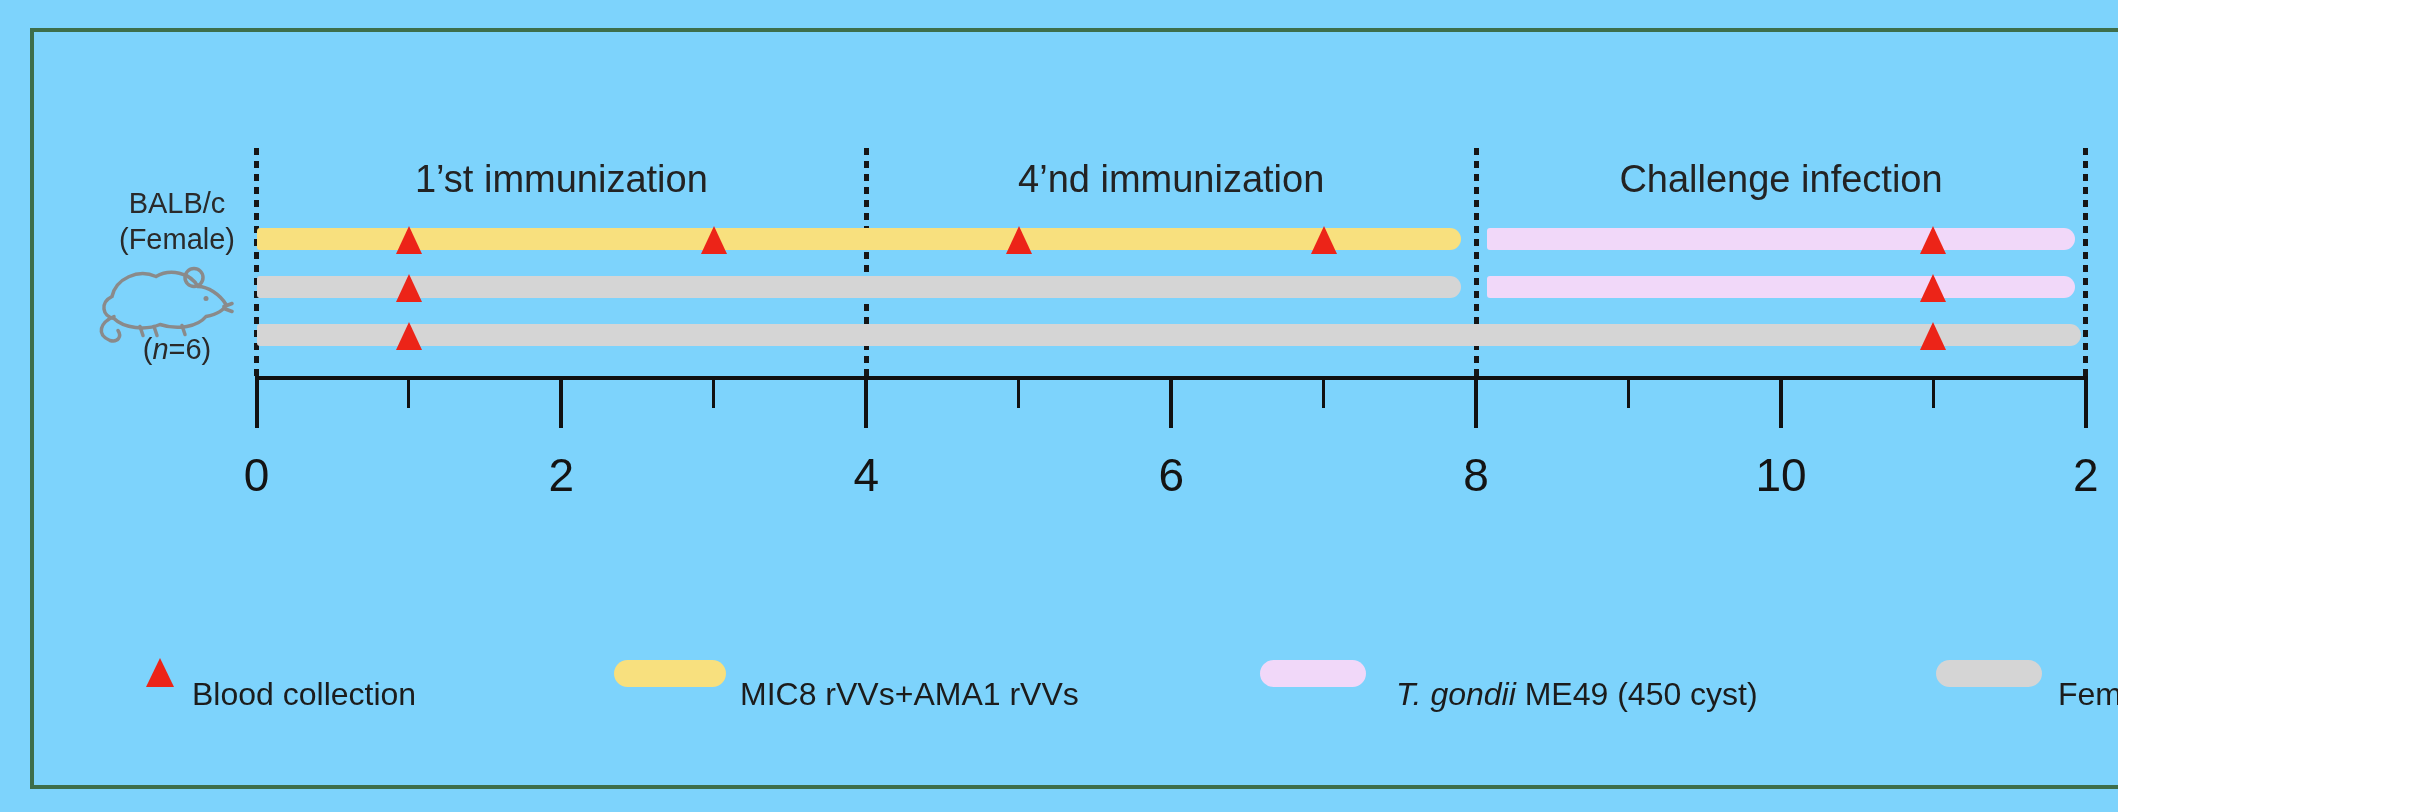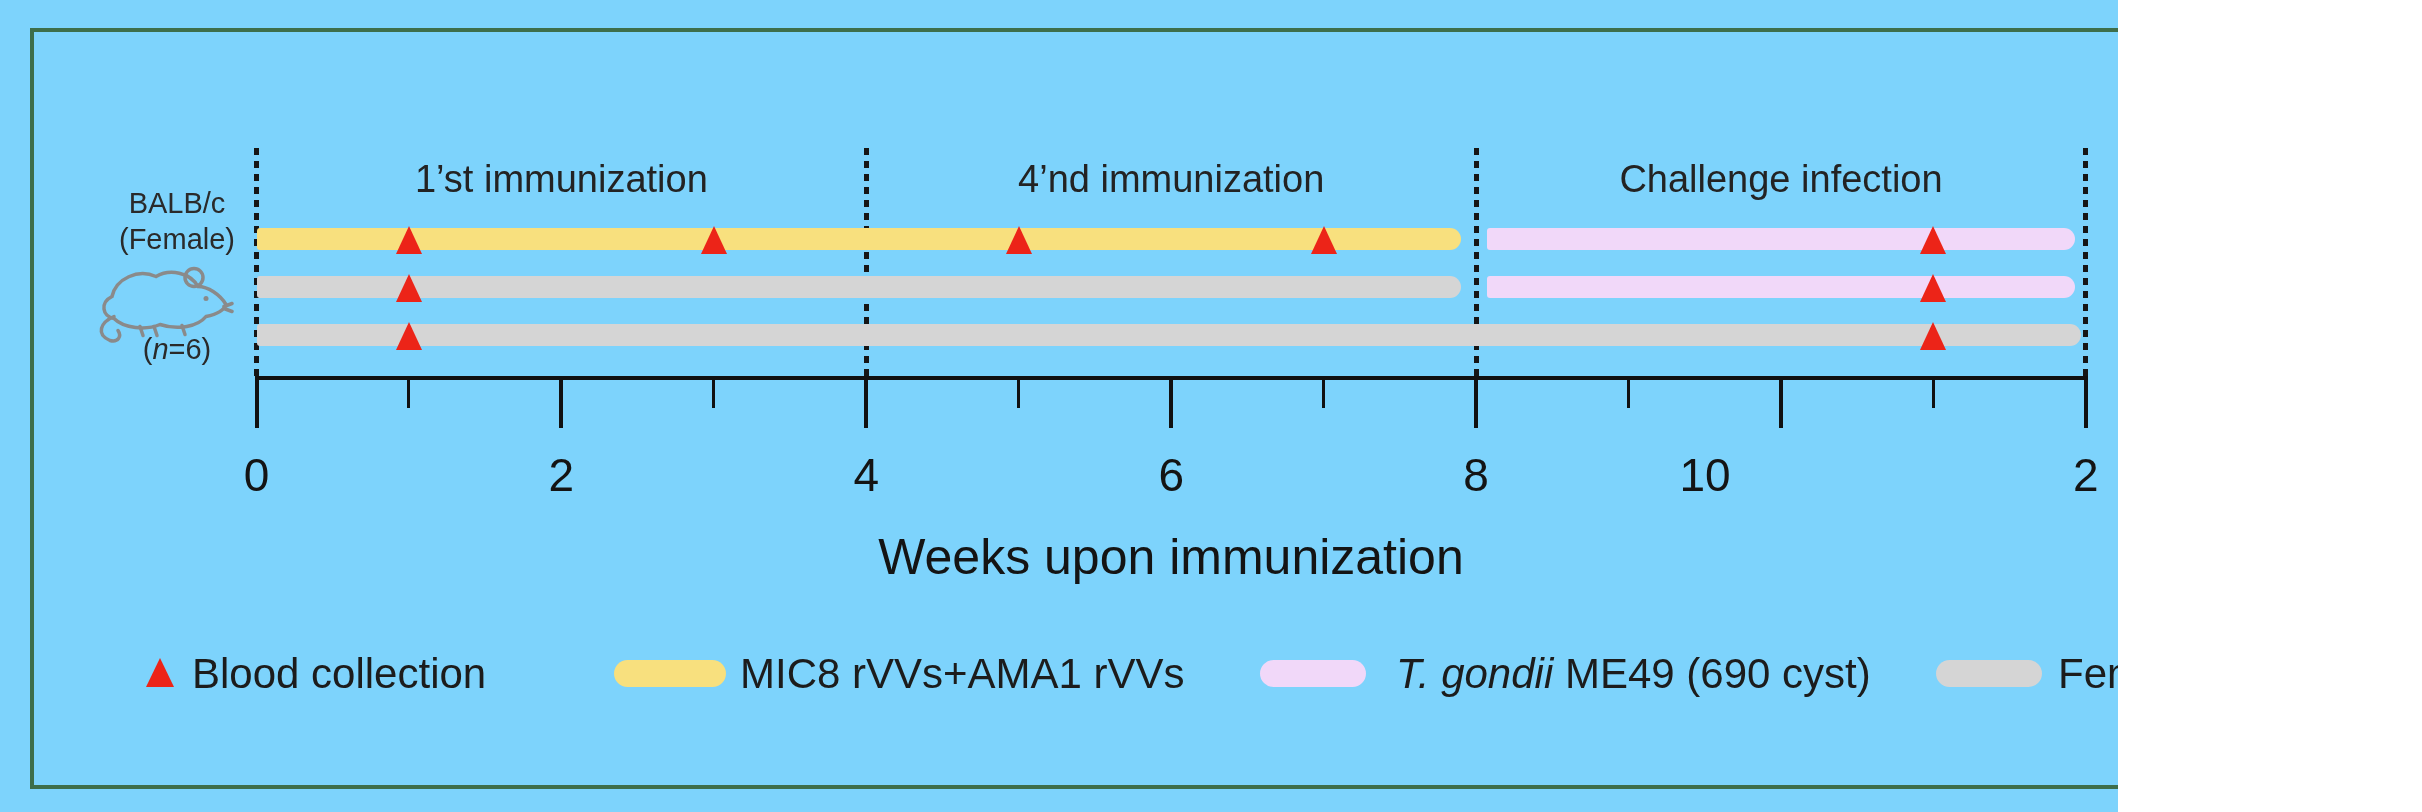--- a/index.html
+++ b/index.html
@@ -13,21 +13,21 @@
   .phase-title{position:absolute;top:158px;text-align:center;font-size:38px;font-weight:500;color:#232323;white-space:nowrap;}
   .dotted{position:absolute;width:5px;background:repeating-linear-gradient(to bottom,#161616 0 7px,transparent 7px 13px);}
   .bar{position:absolute;height:22px;border-radius:3px 11px 11px 3px;}
   .tri{position:absolute;width:0;height:0;border-left:13px solid transparent;border-right:13px solid transparent;border-bottom:28px solid #EC2418;}
   .axis-line{position:absolute;height:4px;background:#111;}
   .tick{position:absolute;background:#111;}
   .tick-label{position:absolute;width:120px;text-align:center;font-size:46px;color:#141414;}
   .axis-title{position:absolute;left:771px;width:800px;top:528px;text-align:center;font-size:50px;color:#141414;}
   .sacrifice{position:absolute;left:2098px;width:270px;top:253px;text-align:center;font-size:47px;color:#1b1b1b;}
   
-  .legend-label{position:absolute;top:648px;font-size:42px;line-height:52px;color:#1c1c1c;white-space:nowrap;}
+  .legend-label{position:absolute;top:668px;font-size:32px;line-height:52px;color:#1c1c1c;white-space:nowrap;}
   .legend-swatch{position:absolute;top:660px;height:27px;border-radius:14px;}
   .legend-tri{position:absolute;left:146px;top:658px;width:0;height:0;
               border-left:14px solid transparent;border-right:14px solid transparent;border-bottom:29px solid #EC2418;}
 </style>
 </head>
 <body>
 
 <div class="fig">
 
   <div class="frame" style="border-color: rgb(61, 110, 75);"></div>
@@ -84,36 +84,35 @@
       <div class="tick" style="left: 712.35px; top: 380px; width: 3px; height: 28px; background: rgb(17, 17, 17);"></div>
       <div class="tick" style="left: 1017.25px; top: 380px; width: 3px; height: 28px; background: rgb(17, 17, 17);"></div>
       <div class="tick" style="left: 1322.15px; top: 380px; width: 3px; height: 28px; background: rgb(17, 17, 17);"></div>
       <div class="tick" style="left: 1627.05px; top: 380px; width: 3px; height: 28px; background: rgb(17, 17, 17);"></div>
       <div class="tick" style="left: 1931.95px; top: 380px; width: 3px; height: 28px; background: rgb(17, 17, 17);"></div>
       <div class="tick-label" style="left: 196.5px; top: 448px;">0</div>
       <div class="tick-label" style="left: 501.4px; top: 448px;">2</div>
       <div class="tick-label" style="left: 806.3px; top: 448px;">4</div>
       <div class="tick-label" style="left: 1111.2px; top: 448px;">6</div>
       <div class="tick-label" style="left: 1416.1px; top: 448px;">8</div>
-      <div class="tick-label" style="left: 1645px; top: 448px;">10</div>
+      <div class="tick-label" style="left: 1721px; top: 448px;">10</div>
       <div class="tick-label" style="left: 2025.9px; top: 448px;">2</div>
     </div>
 
 
-  <div class="axis-title">Weeks upon immunization</div>
 
   <div>
     <div class="legend-tri" style="border-bottom-color: rgb(236, 36, 24);"></div>
     <div class="legend-label" style="left:192px">Blood collection</div>
 
     <div class="legend-swatch" style="left: 614px; width: 112px; background: rgb(248, 224, 126);"></div>
     <div class="legend-label" style="left:740px">MIC8 rVVs+AMA1 rVVs</div>
 
     <div class="legend-swatch" style="left: 1260px; width: 106px; background: rgb(241, 216, 249);"></div>
     <div class="legend-label" style="left:1396px">
-      <i>T. gondii</i><span> ME49 (690 cyst)</span>
+      <i>T. gondii</i><span> ME49 (450 cyst)</span>
     </div>
 
     <div class="legend-swatch" style="left: 1936px; width: 106px; background: rgb(213, 213, 213);"></div>
     <div class="legend-label" style="left:2058px">Female</div>
   </div>
 
 </div>
 
 </body></html>

